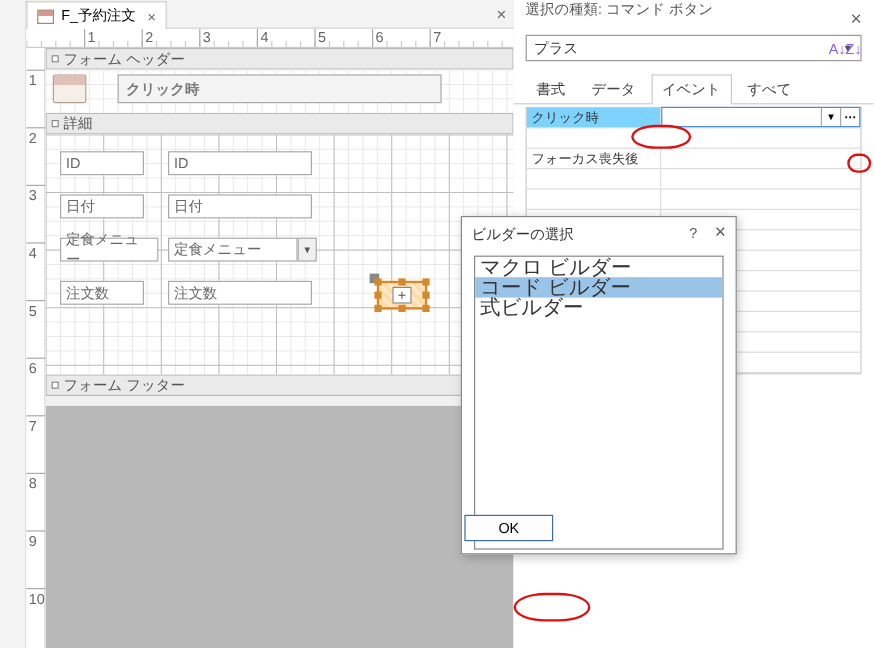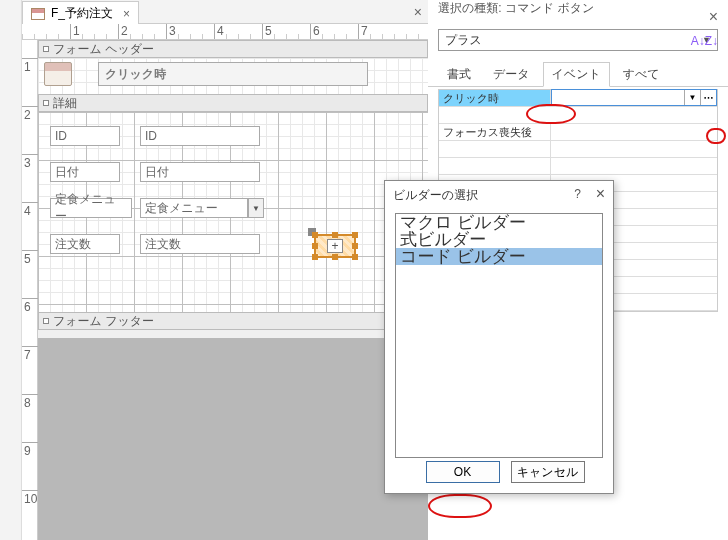--- a/index.html
+++ b/index.html
@@ -73,28 +73,28 @@
 .ps-cell-r { flex:1; display:flex; align-items:center; }
 .ps-row.sel .ps-cell-l { background:#7dd3fc; }
 .ps-row.sel .ps-cell-r { border:1px solid #4a90d9; height:17px; margin:-1px 0; }
 .ps-row.sel .dd2 { width:16px; height:100%; border-left:1px solid #aaa; display:flex;align-items:center;justify-content:center;font-size:8px; }
 .ps-row.sel .ell { width:16px; height:100%; border-left:1px solid #aaa; display:flex;align-items:center;justify-content:center;font-size:10px;font-weight:bold; }
 
 
 .redring { position:absolute; border:2px solid #d11; border-radius: 50% / 60%; pointer-events:none; }
 
 
-.dialog { position:absolute; left:384px; top:180px; width:230px; height:314px; background:#fff; border:1px solid #888; box-shadow: 2px 2px 8px rgba(0,0,0,.25); }
+.dialog { position:absolute; left:384px; top:180px; width:230px; height:282px; background:#fff; border:1px solid #888; box-shadow: 2px 2px 8px rgba(0,0,0,.25); }
 .dlg-title { height:28px; display:flex; align-items:center; padding:0 8px; color:#333; font-size:12px; }
 .dlg-help { position:absolute; right:32px; top:6px; color:#555; cursor:pointer; }
 .dlg-close { position:absolute; right:8px; top:4px; color:#555; font-size:16px; cursor:pointer; }
 .dlg-list { position:absolute; left:10px; top:32px; right:10px; height:245px; border:1px solid #888; background:#fff; }
 .dlg-item { height:17px; padding:0 4px; display:flex; align-items:center; font-size:17px; color:#333; cursor:pointer; }
 .dlg-item.sel { background:#9ac3e8; }
-.dlg-buttons { position:absolute; bottom:10px; left:12px; right:0; display:flex; justify-content:center; gap:11px; }
+.dlg-buttons { position:absolute; bottom:10px; left:2px; right:0; display:flex; gap:0; }
 .dlg-btn { width:74px; height:22px; border:1px solid #777; background:#fdfdfd; cursor:pointer; font-size:12px; }
 .dlg-btn.primary { border-color:#3a6ea5; }
 
 </style>
 </head>
 <body>
 
 <div class="left-pane">
   <div class="left-gutter"></div>
 
@@ -316,20 +316,19 @@
 <div class="redring" style="left:428px; top:494px; width:64px; height:24px;"></div>
 
 <div class="dialog">
   <div class="dlg-title">
       <span>ビルダーの選択</span>
     </div>
   <span class="dlg-help">?</span>
   <span class="dlg-close">×</span>
   <div class="dlg-list" id="dlgList">
       <div class="dlg-item">マクロ ビルダー</div>
+      <div class="dlg-item sel">コード ビルダー</div>
       <div class="dlg-item">式ビルダー</div>
-      <div class="dlg-item sel">コード ビルダー</div>
     </div>
   <div class="dlg-buttons">
     <button class="dlg-btn primary">OK</button>
-    <button class="dlg-btn">キャンセル</button>
   </div>
 </div>
 
 </body></html>

